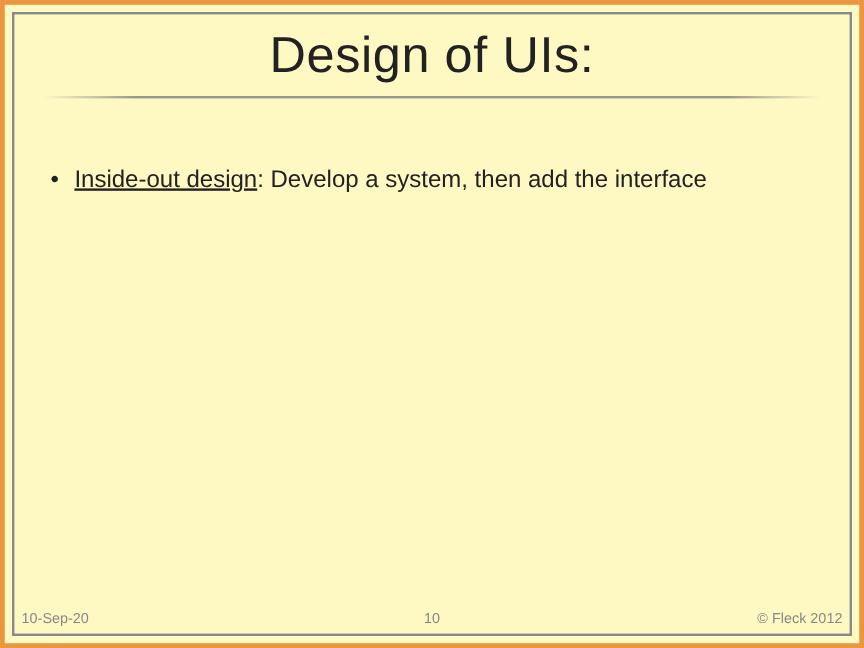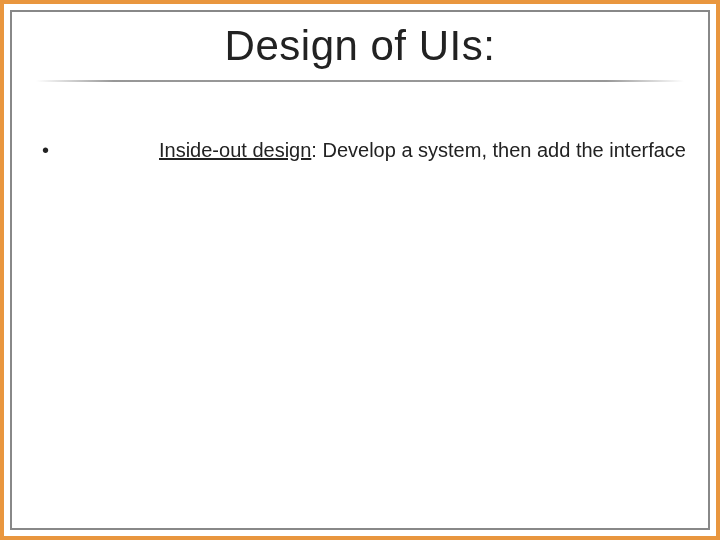--- a/index.html
+++ b/index.html
@@ -6,21 +6,21 @@
   html, body { width: 720px; height: 540px; overflow: hidden; }
   body {
     background: #a0a0a0;
     font-family: Arial, Helvetica, sans-serif;
     color: #222;
   }
   .slide {
     position: relative;
     width: 720px;
     height: 540px;
-    background: #ffffff;
+    background: #fef9c3;
     border: 4px solid #e9963e;
     padding: 0;
   }
   .inner-frame {
     position: absolute;
     top: 6px; left: 6px; right: 6px; bottom: 6px;
     border: 2px solid #888;
   }
   .title-area {
     text-align: center;
@@ -51,21 +51,20 @@
     list-style: none;
     padding-left: 6px;
   }
   ul.bullets > li {
     position: relative;
     padding-left: 22px;
     font-size: 20px;
     line-height: 1.28;
     margin-bottom: 26px;
     color: #222;
-    text-align: right;
   }
   ul.bullets > li::before {
     content: "•";
     position: absolute;
     left: 2px;
     top: 0;
     font-size: 20px;
     color: #222;
   }
   .u { text-decoration: underline; }
@@ -104,13 +103,18 @@
 
   <div class="body">
     <ul class="bullets">
       <li>
         <span class="u">Inside-out design</span><span>: Develop a system, then add the interface</span>
       </li>
     </ul>
 
   </div>
 
+  <div class="footer">
+    <span class="date">10-Sep-20</span>
+    <span class="pagenum">10</span>
+    <span class="copyright">© Fleck 2012</span>
+  </div>
 </div>
 
 </body></html>

